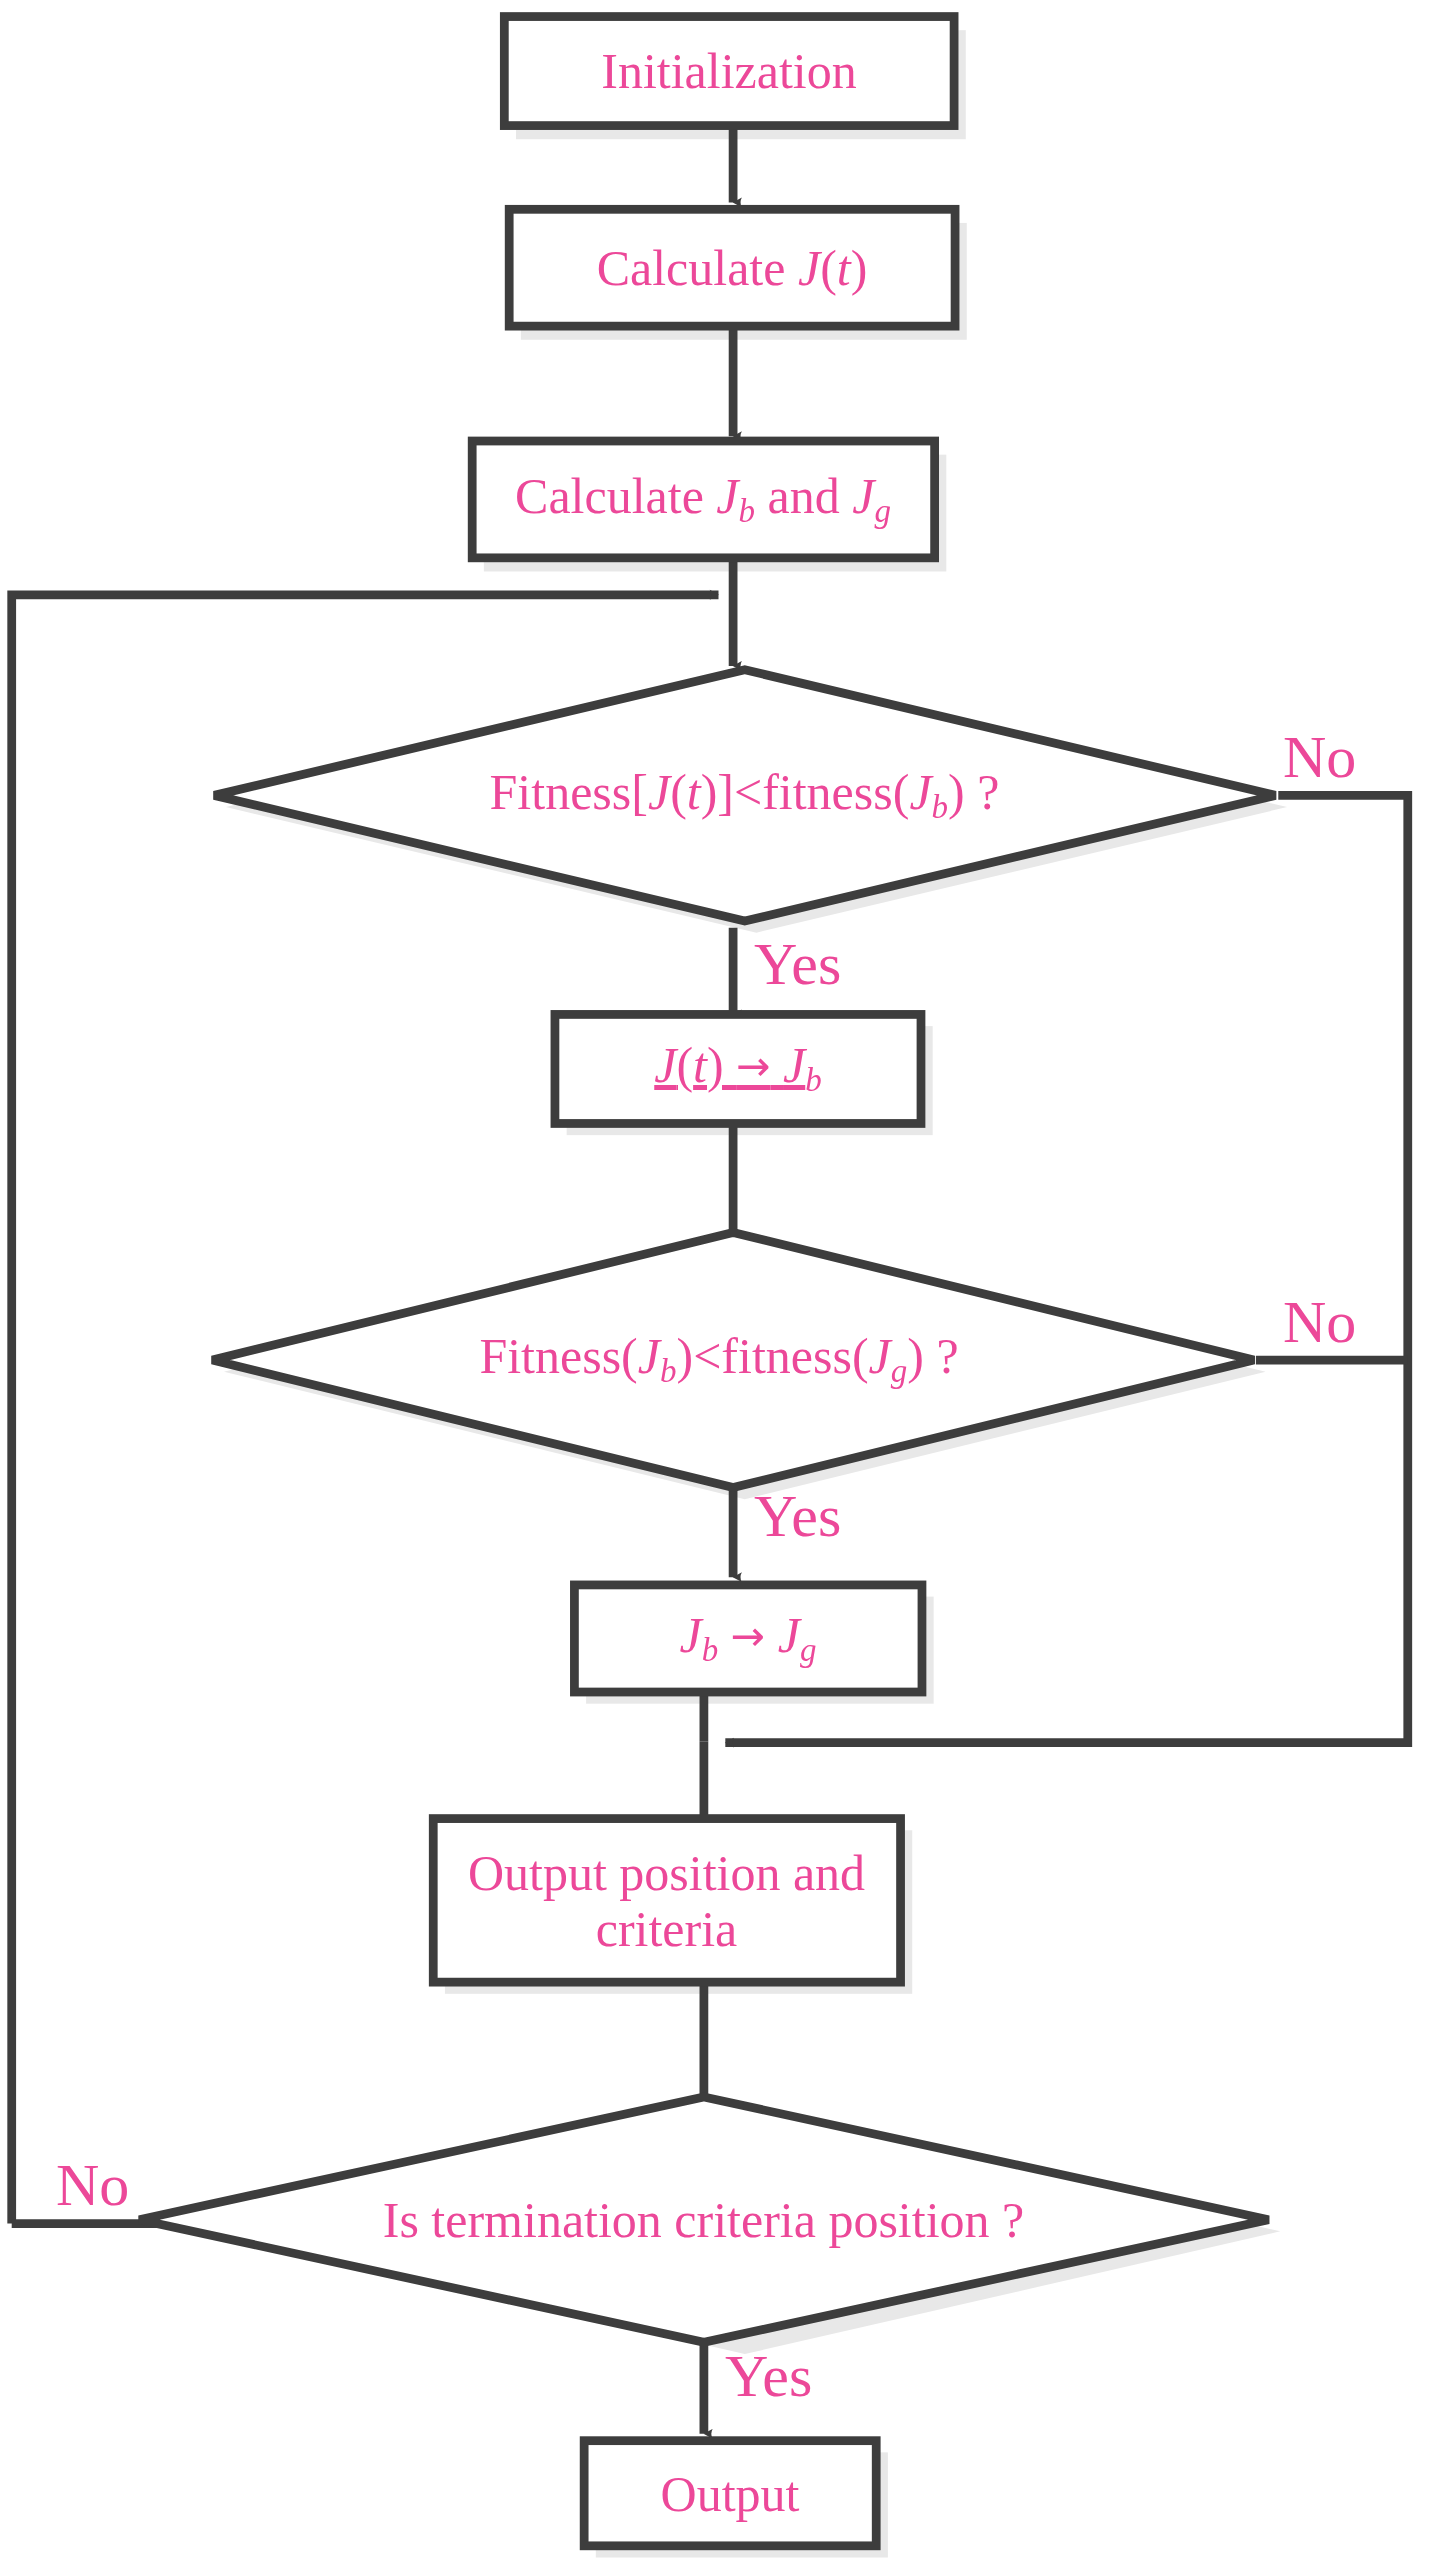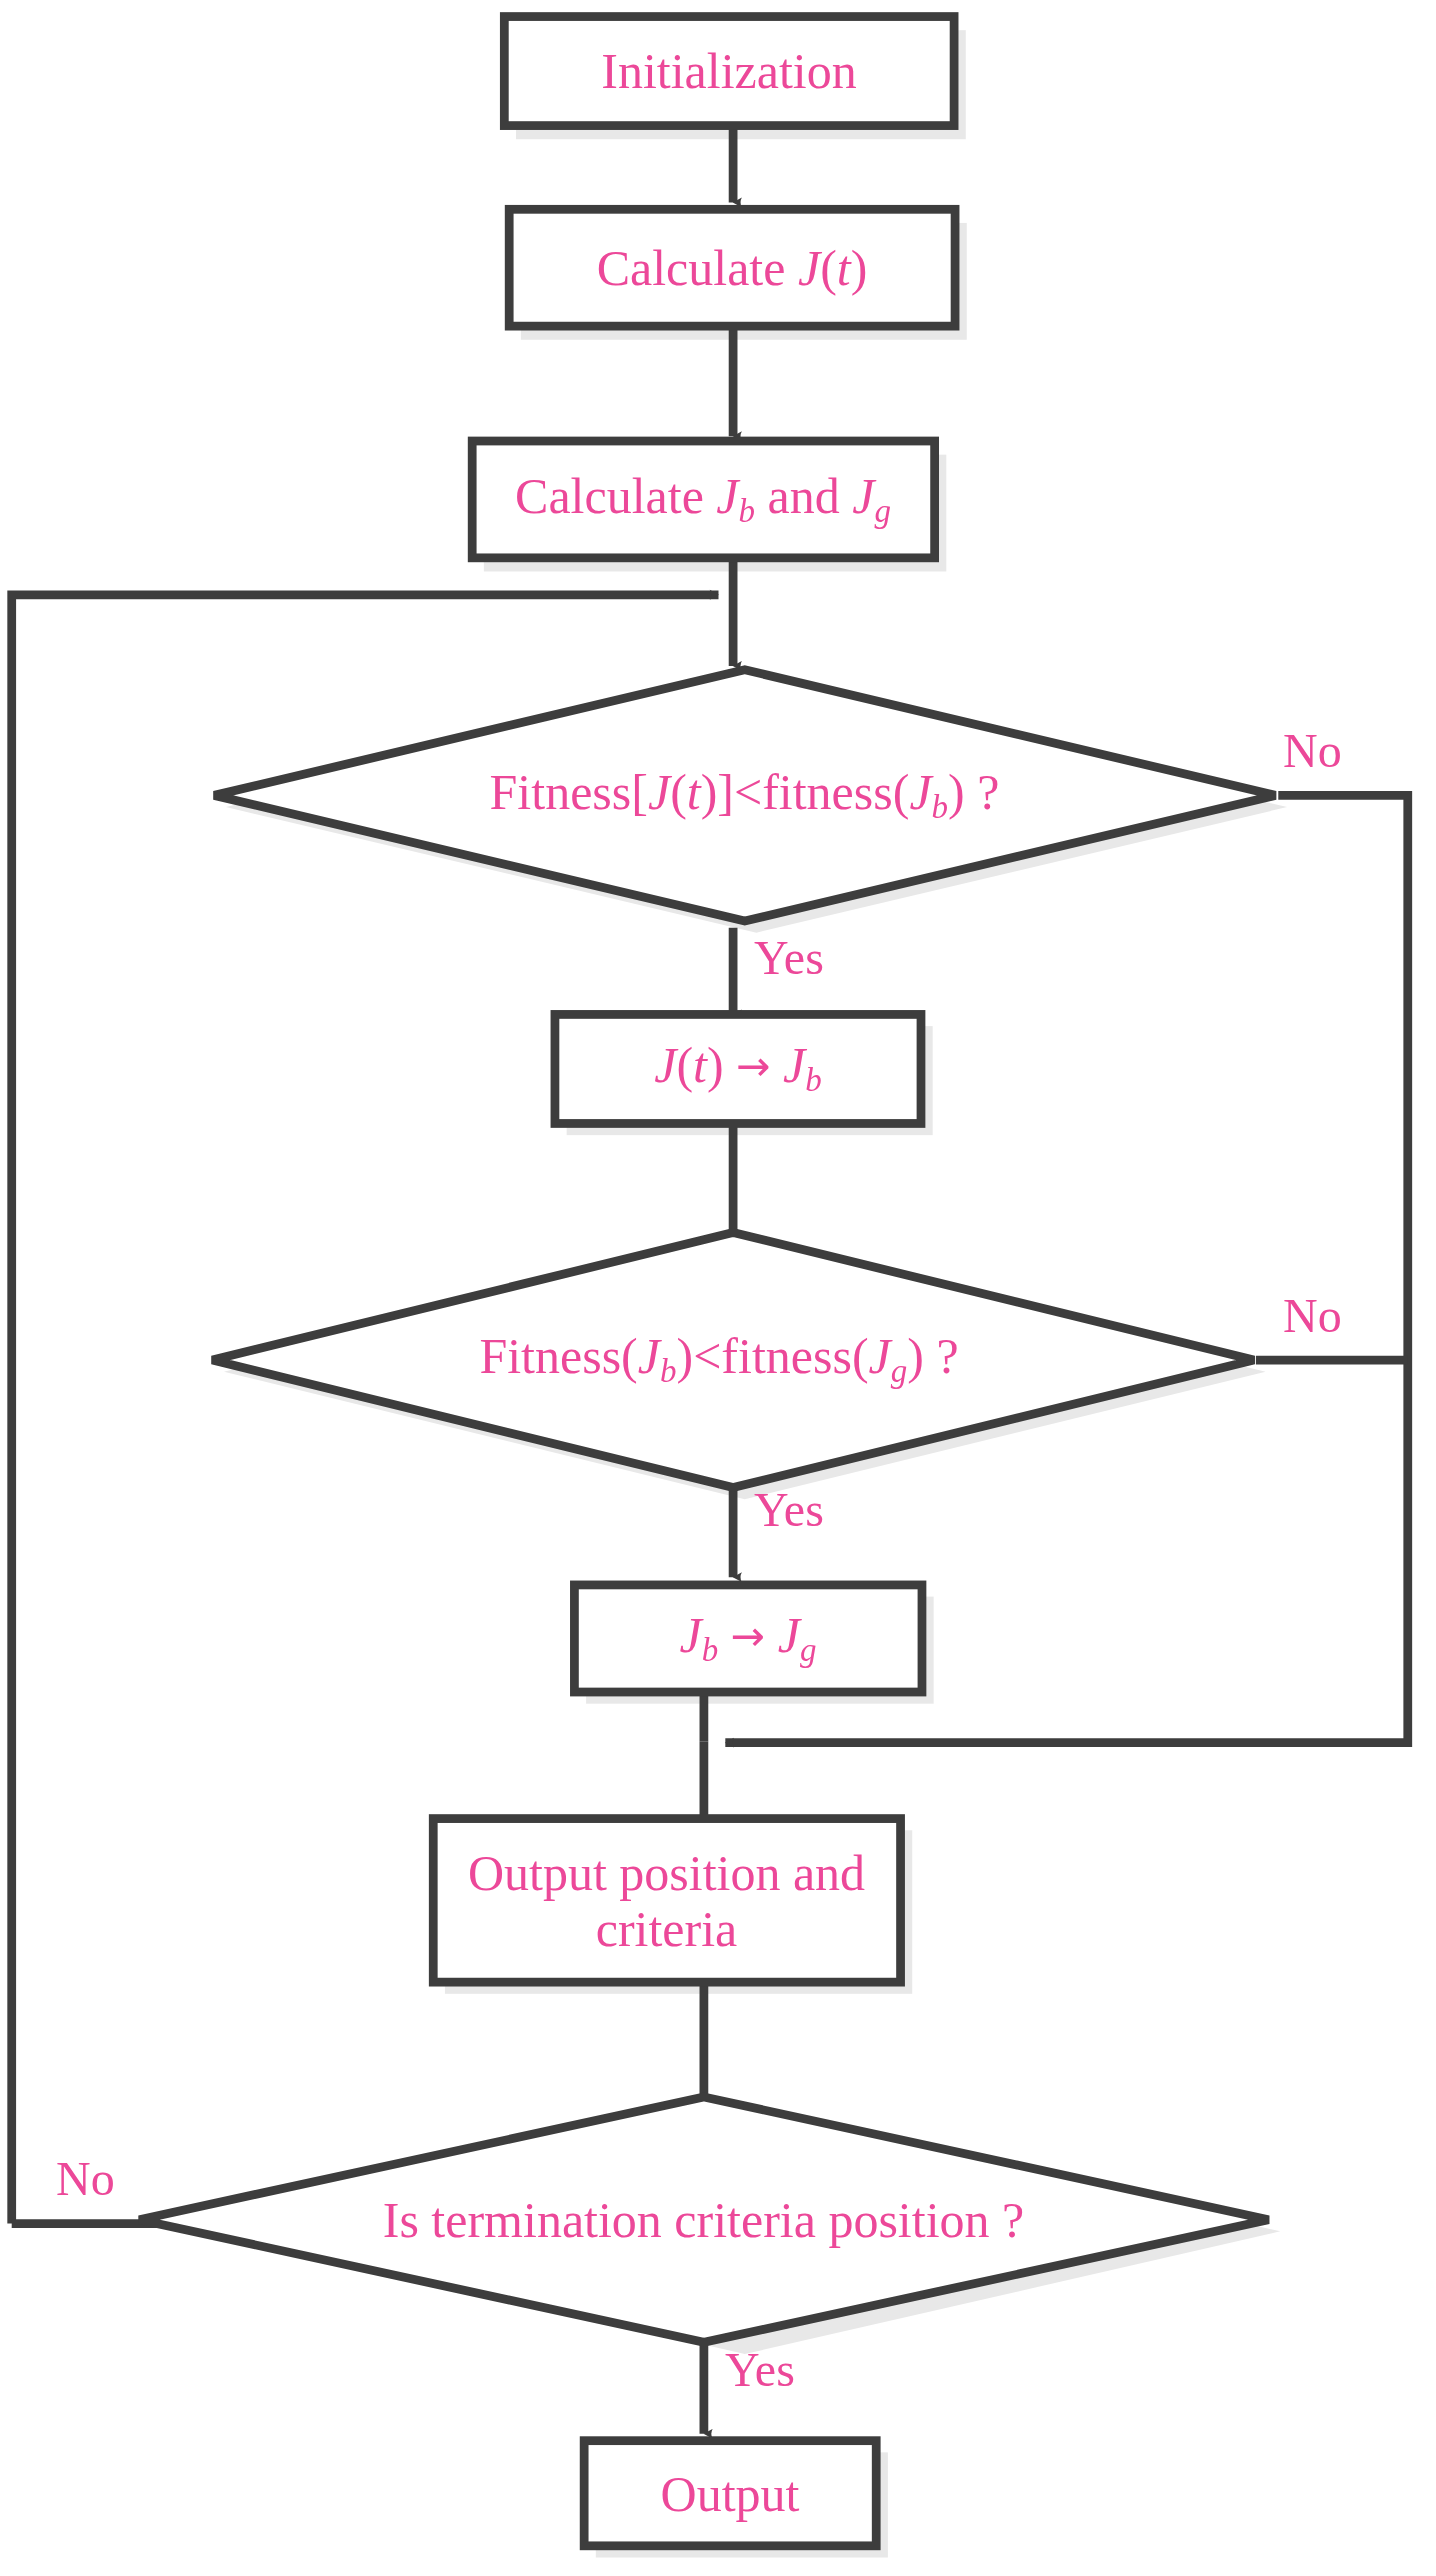--- a/index.html
+++ b/index.html
@@ -32,21 +32,21 @@
     text-align: center;
   }
   .node-text {
     font-size: 50px;
   }
   .node-text.two-line {
     white-space: normal;
     line-height: 1.12;
   }
   .edge-label {
-    font-size: 48px;
+    font-size: 60px;
   }
   .ital { font-style: italic; }
   sub.sb {
     font-style: italic;
     font-size: 0.66em;
     vertical-align: -0.28em;
     letter-spacing: 0;
   }
   .arrowglyph {
     font-family: "DejaVu Sans", sans-serif;
@@ -155,21 +155,21 @@
         <span>Fitness[<span class="ital">J</span>(<span class="ital">t</span>)]&lt;fitness(<span class="ital">J</span><sub class="sb">b</sub>) ?</span>
       </span>
   </div>
 
   <div class="lbl node-text" style="left:472px; top:441px; width:462px; height:117px;">
     <span class="centerer">
         <span>Calculate <span class="ital">J</span><sub class="sb">b</sub> and <span class="ital">J</span><sub class="sb">g</sub></span>
       </span>
   </div>
 
-  <div class="lbl node-text" style="left:555px; top:1014px; width:366px; height:109px;">
+  <div class="lbl node-text" style="left:555px; top:1014px; width:366px; height:109px;text-decoration:underline;">
     <span class="centerer">
         <span><span class="ital">J</span>(<span class="ital">t</span>) <span class="arrowglyph">→</span> <span class="ital">J</span><sub class="sb">b</sub></span>
       </span>
   </div>
 
   <div class="lbl node-text" style="left:276px; top:1309px; width:886px; height:101px;">
     <span class="centerer">
         <span>Fitness(<span class="ital">J</span><sub class="sb">b</sub>)&lt;fitness(<span class="ital">J</span><sub class="sb">g</sub>) ?</span>
       </span>
   </div>

